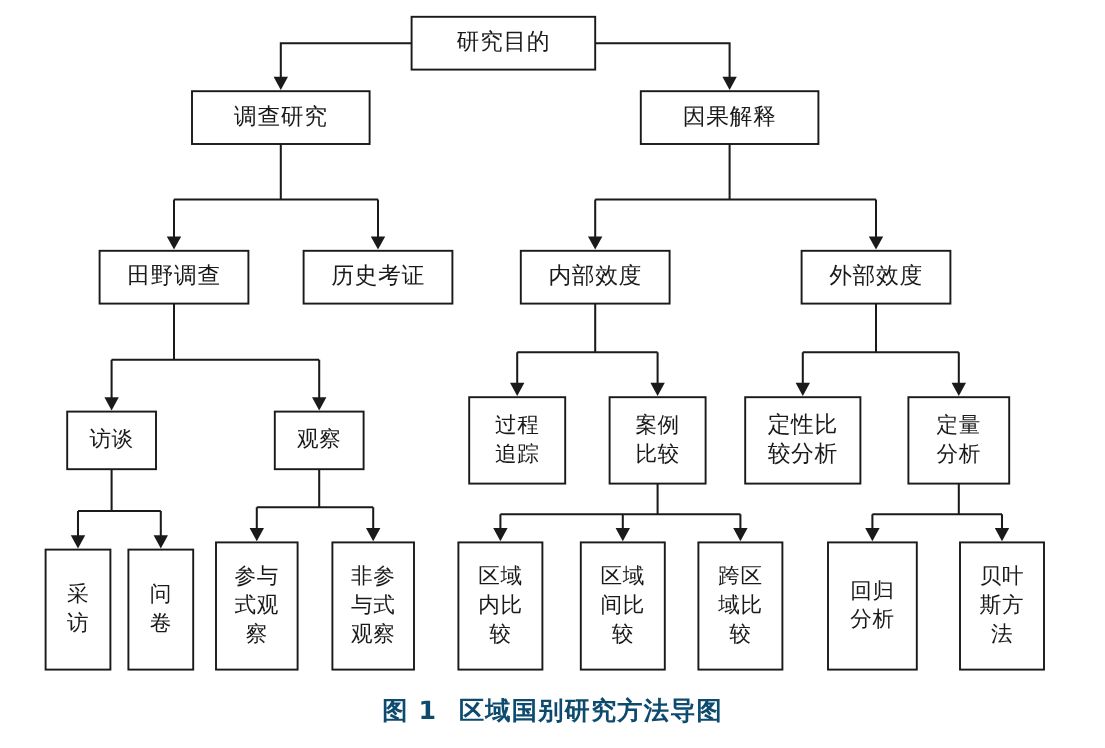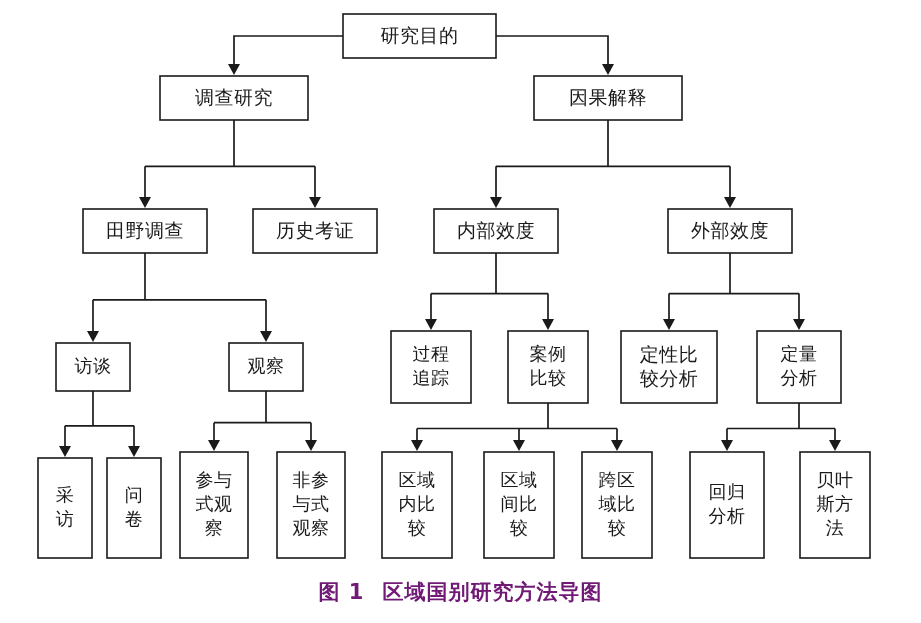--- a/index.html
+++ b/index.html
@@ -51,21 +51,21 @@
   }
   .caption {
     position: absolute;
     left: 0;
     right: 0;
     top: 578px;
     text-align: center;
     font-family: "DejaVu Sans", "Liberation Sans", sans-serif;
     font-size: 21px;
     font-weight: bold;
-    color: #701a75;
+    color: #0c4a6e;
     letter-spacing: 1px;
   }
   .caption .cap-gap {
     display: inline-block;
     width: 18px;
   }
 </style>
 </head>
 <body>
 

